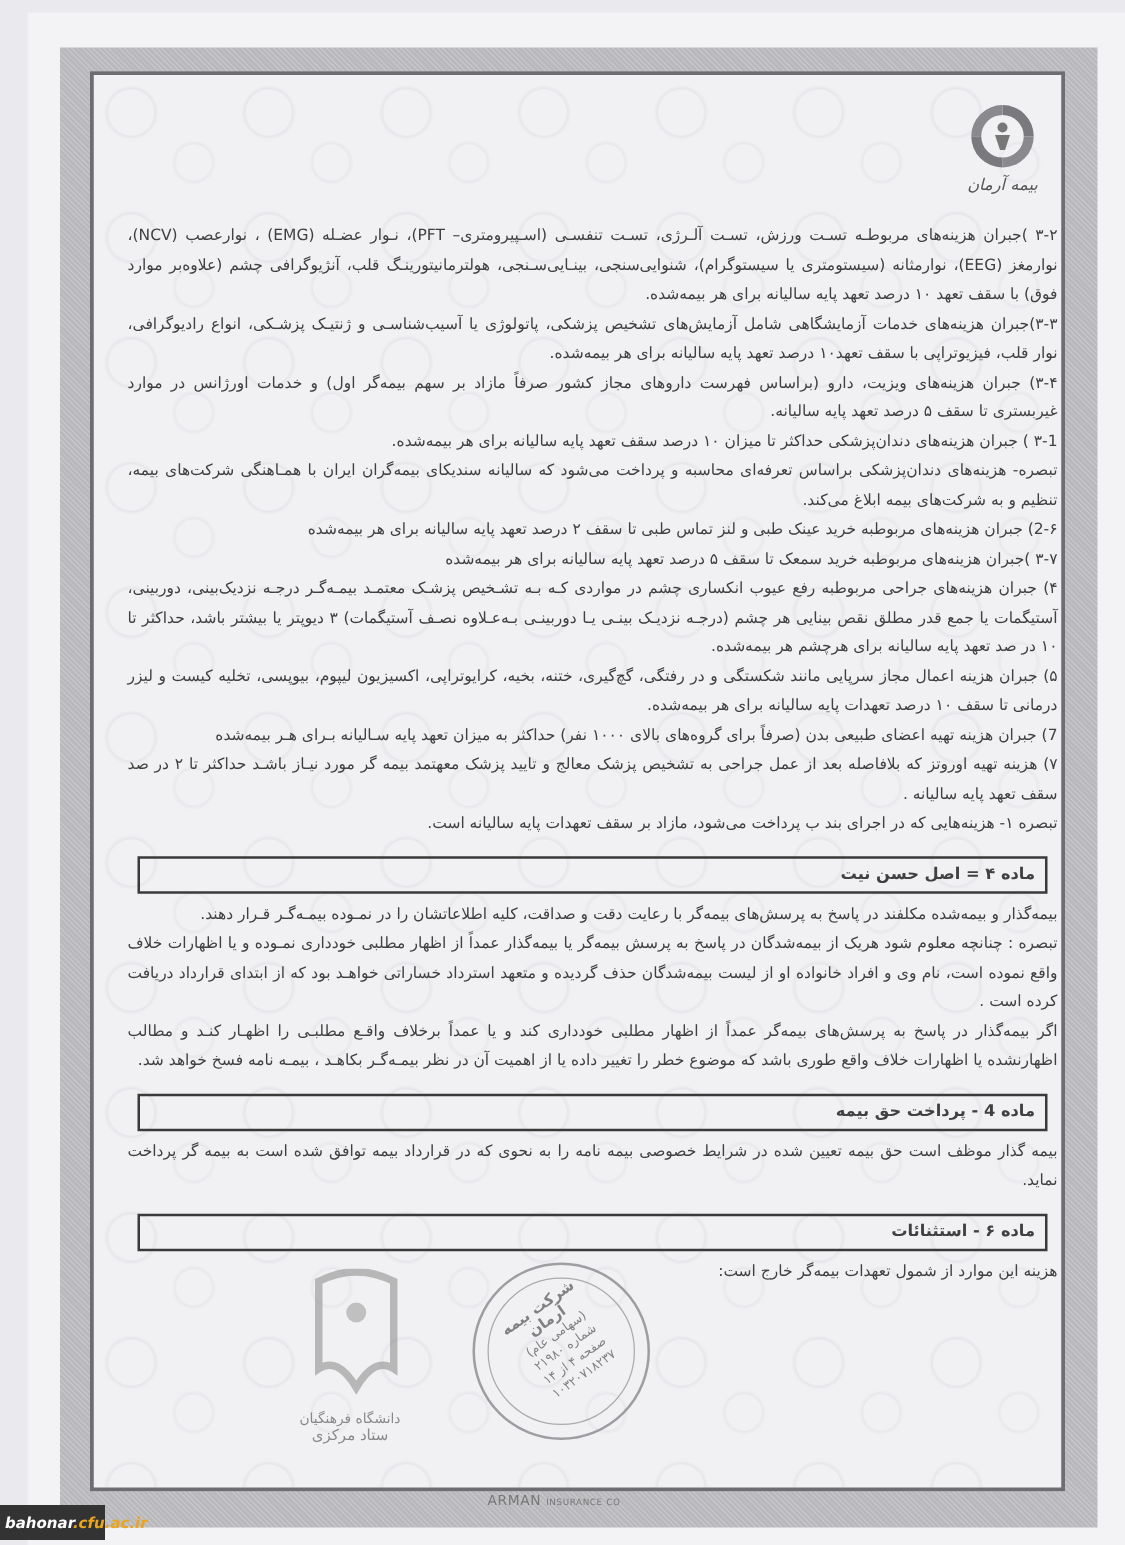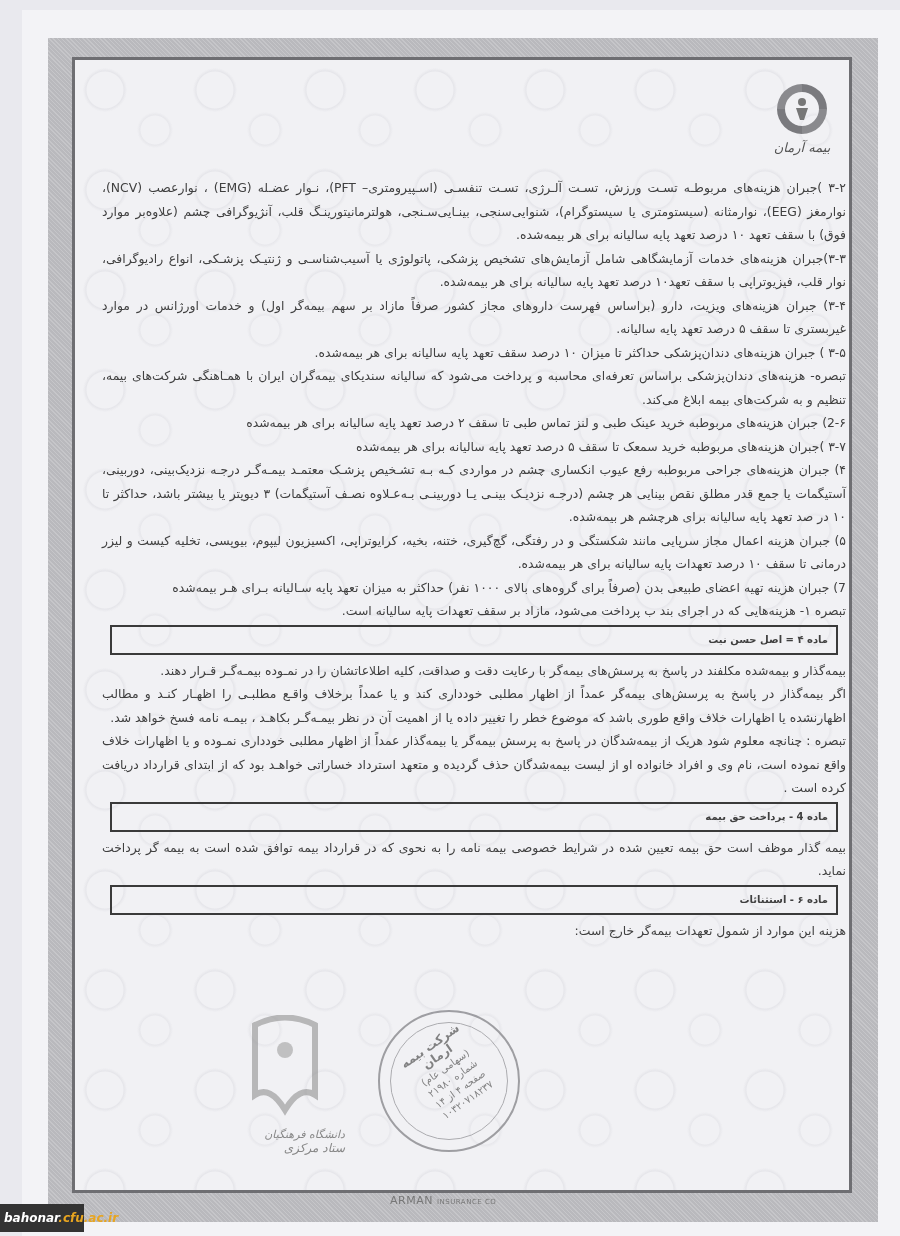--- a/index.html
+++ b/index.html
@@ -37,44 +37,44 @@
   }
   .content {
     position:absolute; left:102px; top:176px; width:744px;
     direction:rtl; text-align:justify;
     font-family:"DejaVu Sans", sans-serif;
     font-size:12.4px; line-height:23.5px; color:#404040;
   }
   .content p { margin:0; }
   .article-box {
     border:2px solid #3a3a3a;
-    margin:2px 8px 4px 8px;
+    margin:15px 8px 4px 8px;
     padding:0 8px;
     height:26px; line-height:26px;
-    font-weight:bold; font-size:10px;
+    font-weight:bold; font-size:13px;
   }
   .stamp {
     position:absolute; left:378px; top:1010px; width:138px; height:138px;
     border-radius:50%; border:2px solid #8a8a8e; opacity:0.8;
   }
   .stamp-inner {
     position:absolute; left:10px; top:10px; right:10px; bottom:10px;
     border-radius:50%; border:1px solid #9a9a9e;
   }
   .stamp-text {
     position:absolute; left:22px; top:22px; width:94px; text-align:center;
     direction:rtl; font-size:10px; color:#666; line-height:13px;
     transform:rotate(-35deg);
   }
   .uni-logo {
     position:absolute; left:240px; top:1015px; width:90px; height:130px; opacity:0.55;
   }
   .uni-text {
-    position:absolute; left:245px; top:1128px; width:100px; 
-    direction:rtl; font-size:11px; color:#888; font-style:italic;
+    position:absolute; left:230px; top:1128px; width:100px; text-align:center;
+    direction:rtl; font-size:11px; color:#888; 
   }
   .footer-brand {
     position:absolute; left:390px; top:1194px; font-size:11px; color:#777;
     letter-spacing:0.5px;
   }
   .footer-brand small { font-size:7px; }
   .watermark {
     position:absolute; left:0; top:1204px; width:84px; height:28px;
     background:#333; color:#fff; font-size:12px; font-weight:bold; font-style:italic;
     line-height:28px; padding-left:4px; box-sizing:border-box;
@@ -98,33 +98,34 @@
     <circle cx="29" cy="22" r="4" fill="#777"></circle>
     <path d="M23 28 L35 28 L31 40 L27 40 Z" fill="#777"></path>
   </svg>
   <div class="logo-text">بیمه آرمان</div>
 </div>
 
 <div class="content">
   <p>۳-۲ )جبران هزینه‌های مربوطـه تسـت ورزش، تسـت آلـرژی، تسـت تنفسـی (اسـپیرومتری– PFT)، نـوار عضـله (EMG) ، نوارعصب (NCV)، نوارمغز (EEG)، نوارمثانه (سیستومتری یا سیستوگرام)، شنوایی‌سنجی، بینـایی‌سـنجی، هولترمانیتورینـگ قلب، آنژیوگرافی چشم (علاوه‌بر موارد فوق) با سقف تعهد ۱۰ درصد تعهد پایه  سالیانه برای هر بیمه‌شده.</p>
   <p>۳-۳)جبران هزینه‌های خدمات آزمایشگاهی شامل آزمایش‌های تشخیص پزشکی، پاتولوژی یا آسیب‌شناسـی و ژنتیـک پزشـکی، انواع رادیوگرافی، نوار قلب، فیزیوتراپی با سقف تعهد۱۰ درصد تعهد پایه سالیانه برای هر بیمه‌شده.</p>
   <p>۳-۴) جبران هزینه‌های ویزیت، دارو (براساس فهرست داروهای مجاز کشور صرفاً مازاد بر سهم بیمه‌گر اول) و خدمات اورژانس در موارد غیربستری تا سقف ۵ درصد تعهد پایه سالیانه.</p>
-  <p>۳-۵ ) جبران هزینه‌های دندان‌پزشکی حداکثر تا میزان ۱۰ درصد سقف تعهد پایه سالیانه برای هر بیمه‌شده.</p>
+  <p>۳-1 ) جبران هزینه‌های دندان‌پزشکی حداکثر تا میزان ۱۰ درصد سقف تعهد پایه سالیانه برای هر بیمه‌شده.</p>
   <p>تبصره- هزینه‌های دندان‌پزشکی براساس تعرفه‌ای محاسبه و پرداخت می‌شود که سالیانه سندیکای بیمه‌گران ایران با همـاهنگی شرکت‌های بیمه، تنظیم و به شرکت‌های بیمه ابلاغ می‌کند.</p>
   <p>2-۶) جبران هزینه‌های مربوطبه خرید عینک طبی و لنز تماس طبی تا سقف ۲ درصد تعهد پایه سالیانه برای هر بیمه‌شده</p>
   <p>۳-۷ )جبران هزینه‌های مربوطبه خرید سمعک تا سقف ۵ درصد تعهد پایه سالیانه برای هر بیمه‌شده</p>
   <p>۴) جبران هزینه‌های جراحی مربوطبه رفع عیوب انکساری چشم در مواردی کـه بـه تشـخیص پزشـک معتمـد بیمـه‌گـر درجـه نزدیک‌بینی، دوربینی، آستیگمات یا  جمع قدر مطلق نقص بینایی هر چشم (درجـه نزدیـک بینـی یـا دوربینـی بـه‌عـلاوه نصـف آستیگمات) ۳ دیوپتر یا بیشتر باشد، حداکثر تا ۱۰ در صد تعهد پایه سالیانه برای هرچشم هر بیمه‌شده.</p>
   <p>۵) جبران هزینه اعمال مجاز سرپایی مانند شکستگی و در رفتگی، گچ‌گیری، ختنه، بخیه، کرایوتراپی، اکسیزیون لیپوم، بیوپسی، تخلیه کیست و لیزر درمانی تا سقف ۱۰ درصد تعهدات پایه  سالیانه برای هر بیمه‌شده.</p>
   <p>7) جبران هزینه تهیه اعضای طبیعی بدن (صرفاً برای گروه‌های بالای ۱۰۰۰ نفر) حداکثر به میزان تعهد پایه سـالیانه بـرای هـر بیمه‌شده</p>
+  <p>۷) هزینه تهیه اوروتز که بلافاصله بعد از عمل جراحی به تشخیص پزشک معالج و تایید پزشک معهتمد بیمه گر مورد نیـاز باشـد حداکثر تا ۲ در صد سقف تعهد پایه سالیانه .</p>
   <p>تبصره ۱- هزینه‌هایی که در اجرای بند ب پرداخت می‌شود، مازاد بر سقف تعهدات پایه سالیانه است.</p>
 
   <div class="article-box">ماده ۴  = اصل حسن نیت</div>
   <p>بیمه‌گذار و بیمه‌شده مکلفند در پاسخ به پرسش‌های بیمه‌گر با رعایت دقت و صداقت، کلیه اطلاعاتشان را در نمـوده بیمـه‌گـر قـرار دهند.</p>
+  <p>تبصره : چنانچه معلوم شود هریک از بیمه‌شدگان در پاسخ به پرسش بیمه‌گر یا بیمه‌گذار عمداً از اظهار مطلبی خودداری نمـوده و یا اظهارات خلاف واقع نموده است، نام وی و افراد خانواده او از لیست بیمه‌شدگان حذف گردیده و متعهد استرداد خساراتی خواهـد بود که از ابتدای قرارداد دریافت کرده است .</p>
   <p>اگر بیمه‌گذار در پاسخ به پرسش‌های بیمه‌گر عمداً از اظهار مطلبی خودداری کند و یا عمداً برخلاف واقـع مطلبـی را اظهـار کنـد و مطالب اظهارنشده یا اظهارات خلاف واقع طوری باشد که موضوع خطر را تغییر داده یا از اهمیت آن در نظر بیمـه‌گـر بکاهـد ، بیمـه نامه فسخ خواهد شد.</p>
-  <p>تبصره : چنانچه معلوم شود هریک از بیمه‌شدگان در پاسخ به پرسش بیمه‌گر یا بیمه‌گذار عمداً از اظهار مطلبی خودداری نمـوده و یا اظهارات خلاف واقع نموده است، نام وی و افراد خانواده او از لیست بیمه‌شدگان حذف گردیده و متعهد استرداد خساراتی خواهـد بود که از ابتدای قرارداد دریافت کرده است .</p>
 
   <div class="article-box">ماده 4 - پرداخت حق بیمه</div>
   <p> بیمه گذار موظف است حق بیمه تعیین شده در شرایط خصوصی بیمه نامه را به نحوی که در قرارداد بیمه توافق شده است به بیمه گر پرداخت نماید.</p>
 
   <div class="article-box">ماده ۶ - استثنائات</div>
   <p>هزینه این موارد از شمول تعهدات بیمه‌گر خارج است:</p>
 </div>
 
 <div class="uni-logo">
   <svg width="90" height="110" viewBox="0 0 90 110">

